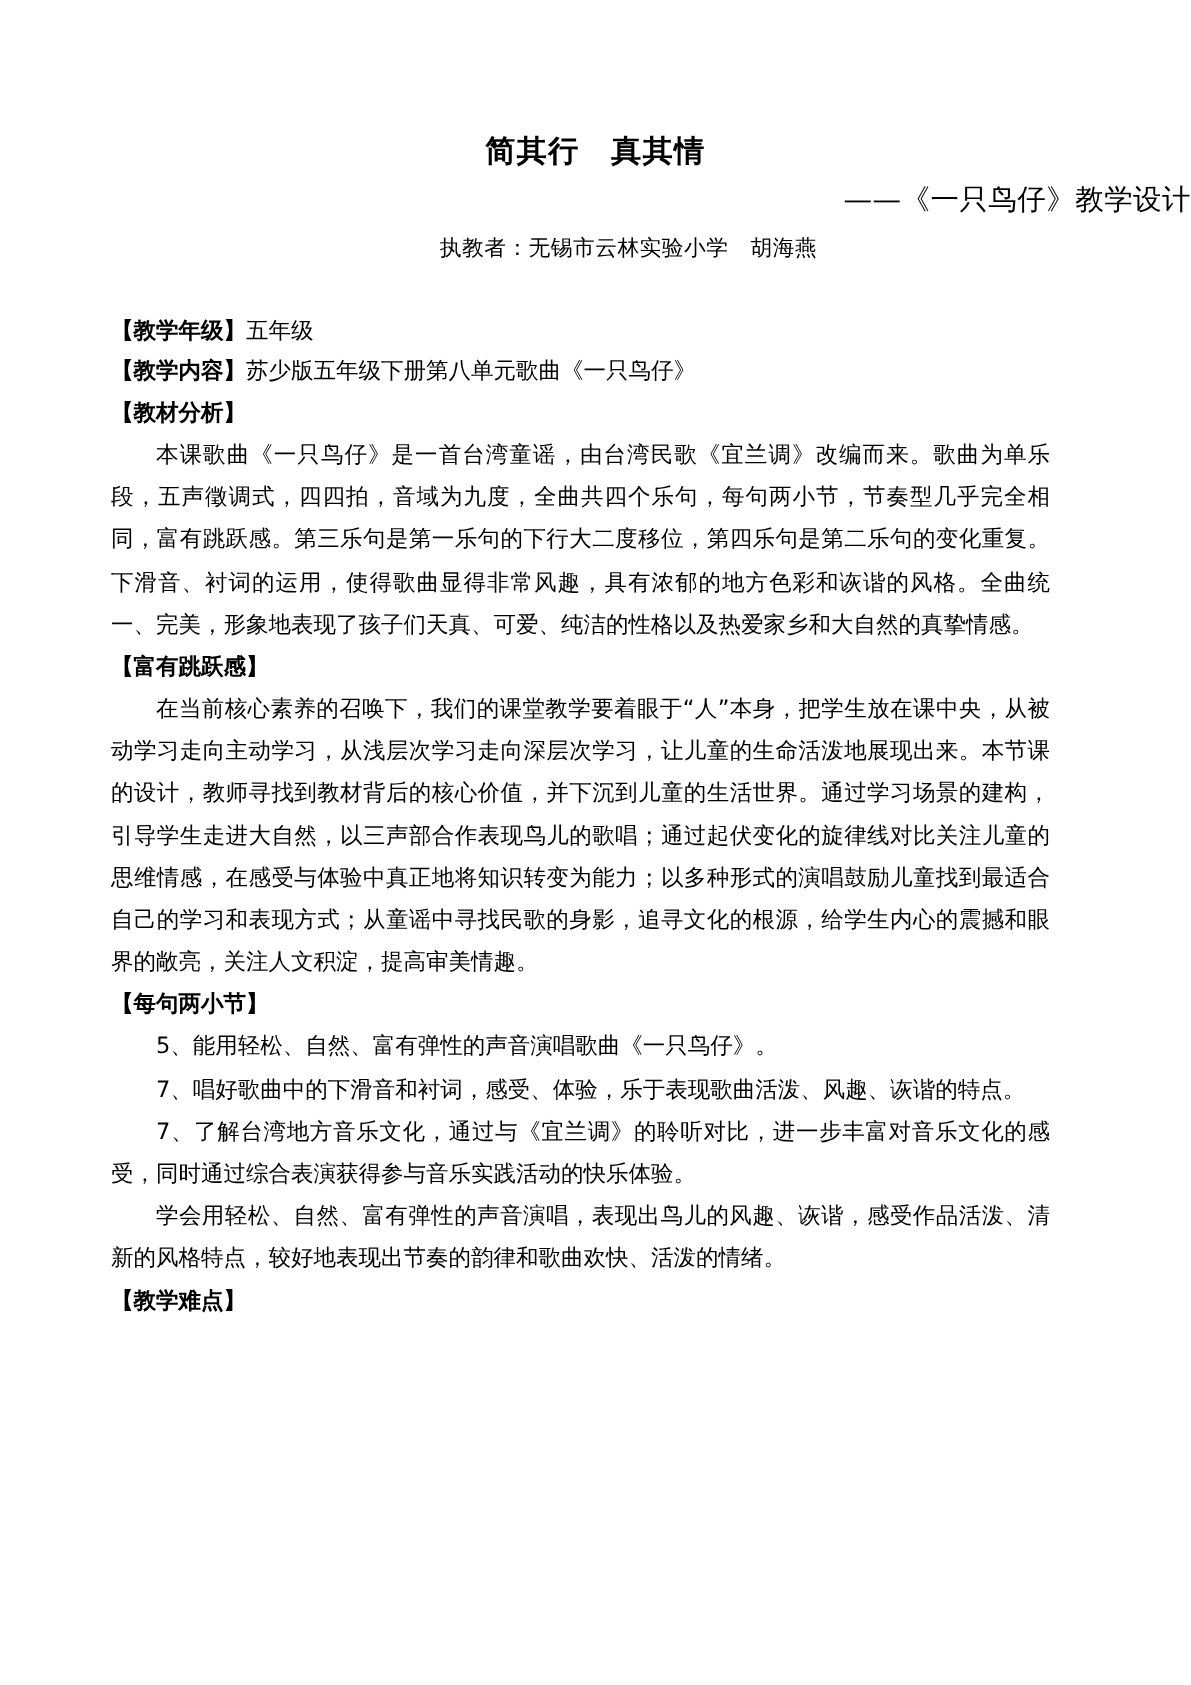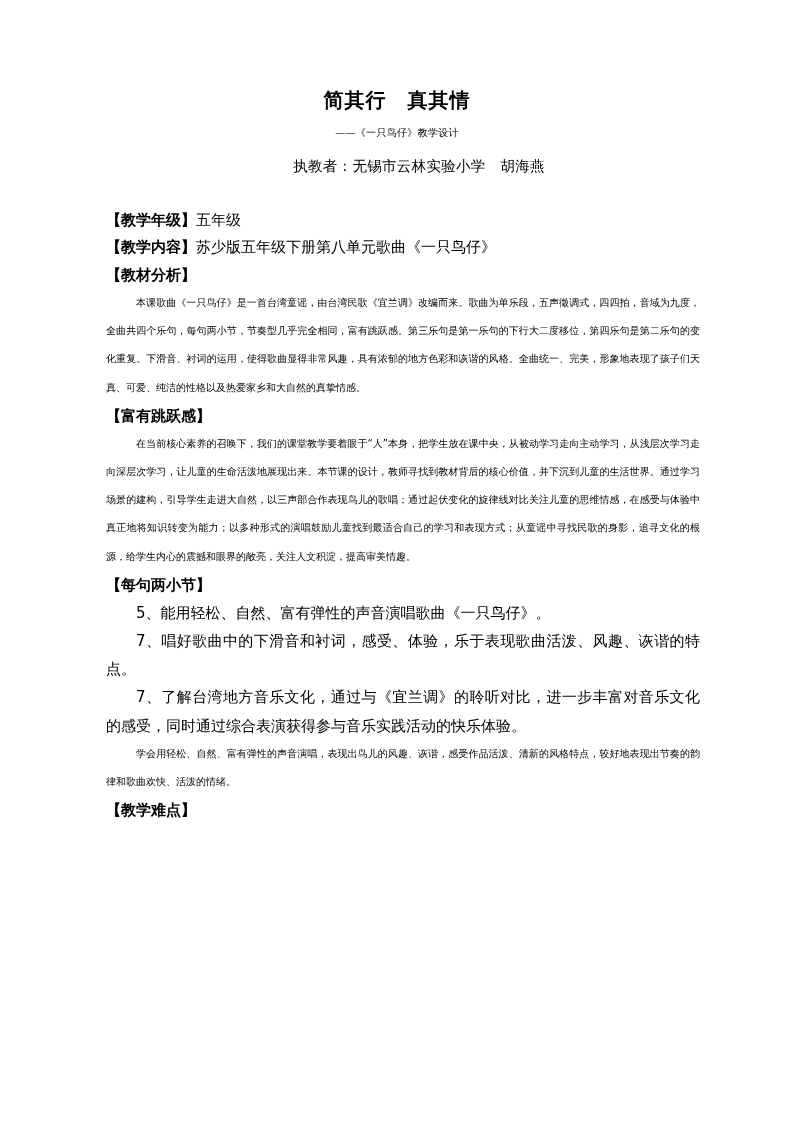--- a/index.html
+++ b/index.html
@@ -36,40 +36,41 @@
     font-family: "DejaVu Serif", "Liberation Serif", serif;
     font-size: 20px;
     font-weight: bold;
     letter-spacing: 1px;
     line-height: 28px;
     margin: 0;
     white-space: pre;
   }
   .doc-subtitle {
     font-family: "DejaVu Serif", "Liberation Serif", serif;
-    font-size: 10px;
+    font-size: 19px;
     font-weight: normal;
     line-height: 26px;
     margin: 6px 0 0 0;
     letter-spacing: 0.3px;
+    text-align: right;
   }
   .doc-presenter {
     font-family: "DejaVu Sans", "Liberation Sans", sans-serif;
     font-size: 14.5px;
     line-height: 26px;
     margin: 7px 0 0 0;
     letter-spacing: 0.3px;
     white-space: pre;
     padding-left: 44px;
   }
 
   
   .body-region {
     margin: 0;
-    padding: 0 94px 0 106px;
+    padding: 0 94px 0 74px;
     margin-top: 28px;
   }
 
   .meta-line {
     font-size: 15px;
     line-height: 27px;
     margin: 0;
     white-space: nowrap;
   }
   .sec-head {
@@ -87,21 +88,21 @@
   .section-title {
     font-family: "DejaVu Sans", "Liberation Sans", sans-serif;
     font-weight: bold;
     font-size: 15px;
     line-height: 28px;
     margin: 0;
   }
 
   .para {
     font-family: "DejaVu Sans", "Liberation Sans", sans-serif;
-    font-size: 10px;
+    font-size: 15px;
     line-height: 28.2px;
     margin: 0;
     text-align: justify;
     text-justify: inter-ideograph;
     text-indent: 30px;
     letter-spacing: 0px;
   }
 
   .list-item {
     font-family: "DejaVu Sans", "Liberation Sans", sans-serif;

